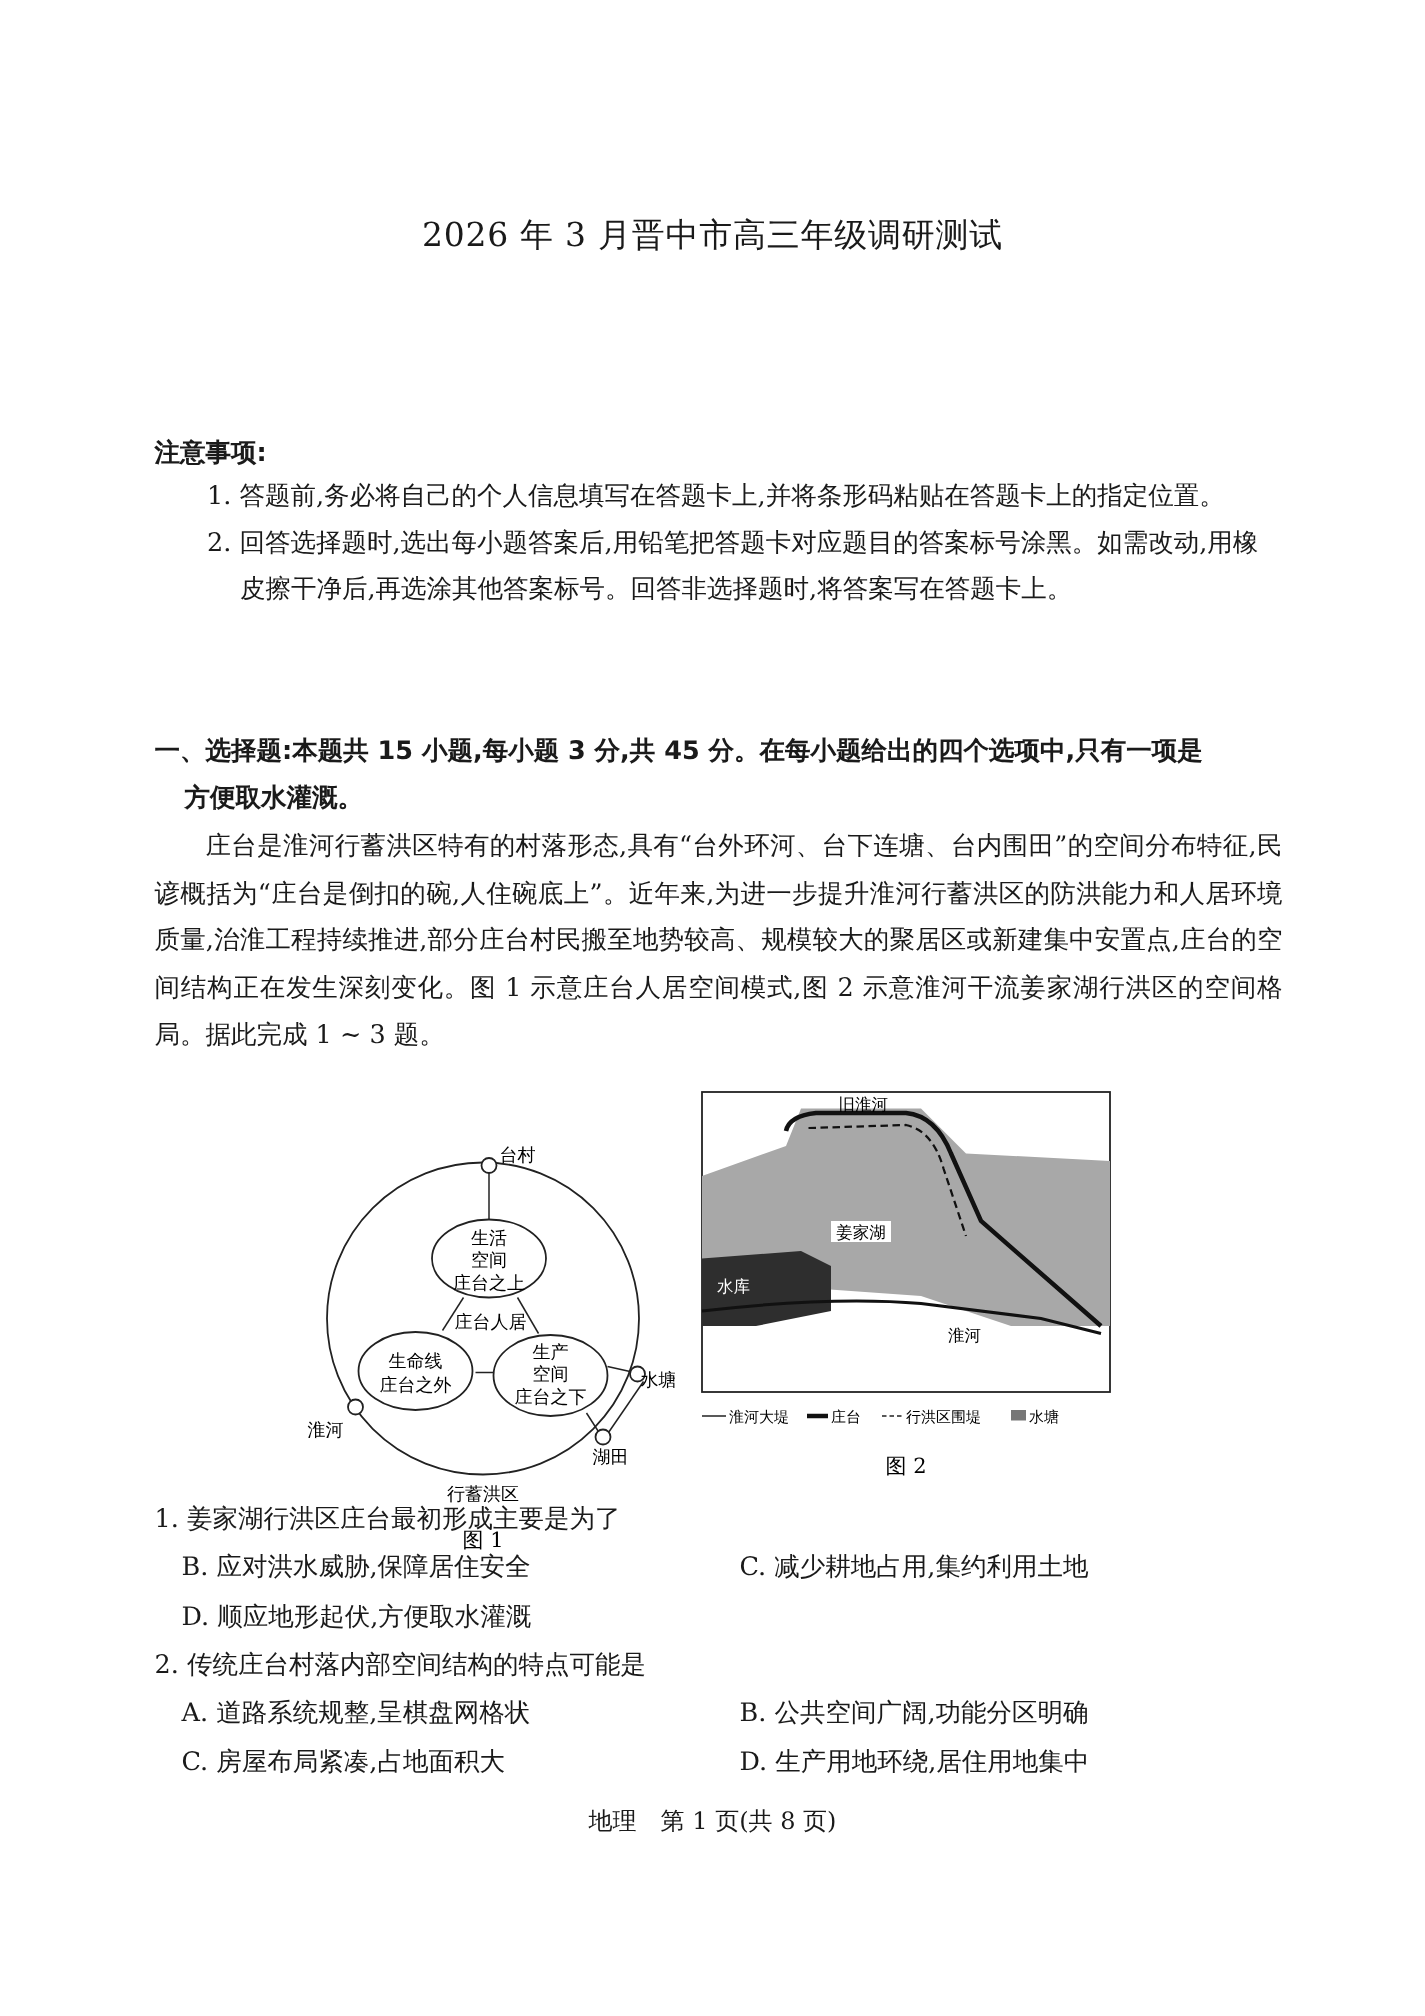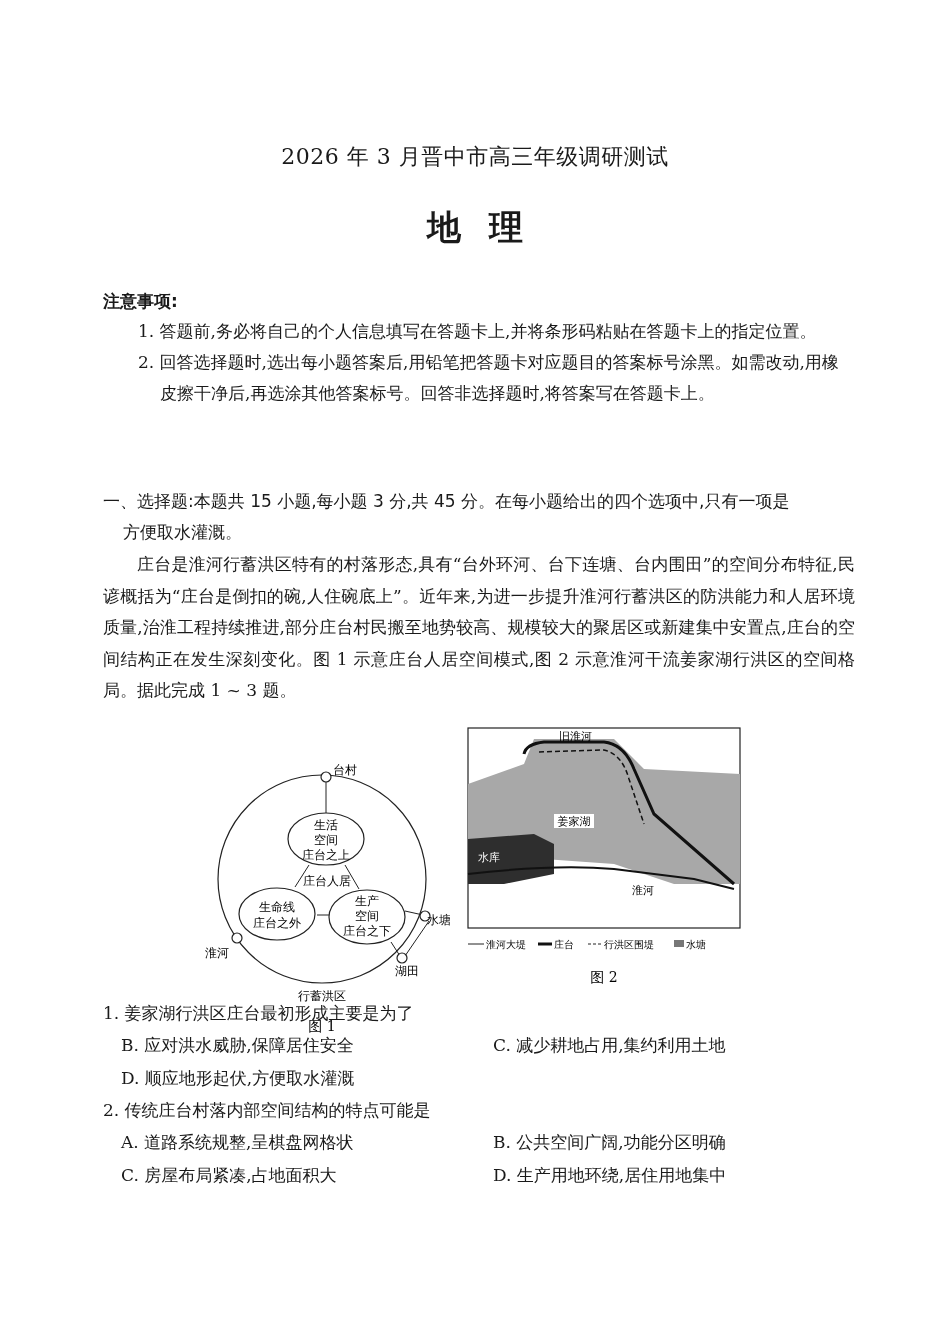--- a/index.html
+++ b/index.html
@@ -6,40 +6,39 @@
   body {
     width:950px; height:1344px; background:#ffffff; position:relative; overflow:hidden;
     font-family:"DejaVu Serif", "Liberation Serif", serif; color:#1a1a1a;
   }
   .page { position:absolute; left:0; top:0; width:950px; height:1004px; }
   .exam-title { position:absolute; top:142px; left:0; width:950px; text-align:center; font-size:22px; letter-spacing:0.5px; }
   .subject { position:absolute; top:205px; left:0; width:950px; text-align:center; font-size:34px; font-weight:bold; font-family:"DejaVu Sans", sans-serif; letter-spacing:28px; padding-left:28px; box-sizing:border-box; }
   .notice-h { position:absolute; top:290px; left:103px; font-size:17px; font-weight:bold; font-family:"DejaVu Sans", sans-serif; }
   .notice-list { position:absolute; top:316px; left:103px; width:750px; font-size:17px; line-height:31px; }
   .notice-item { padding-left:57px; text-indent:-22px; }
-  .section-h { position:absolute; top:486px; left:103px; width:752px; font-size:17px; font-weight:normal; line-height:31px; font-family:"DejaVu Sans", sans-serif; }
+  .section-h { position:absolute; top:486px; left:103px; width:752px; font-size:17px; font-weight:bold; line-height:31px; font-family:"DejaVu Sans", sans-serif; }
   .section-h .cont { padding-left:20px; }
   .passage { position:absolute; top:549px; left:103px; width:752px; font-size:17px; line-height:31.5px; text-align:justify; text-indent:34px; }
   .fig1 { position:absolute; left:195px; top:717px; width:255px; height:278px;margin-top:44px; }
   .fig2 { position:absolute; left:464px; top:724px; width:280px; height:265px; }
   .q-block { position:absolute; left:103px; width:752px; font-size:17px; }
   .q-stem { height:32px; line-height:32px; }
   .q-opts { display:grid; grid-template-columns: 372px 380px; }
   .q-opt { height:33px; line-height:33px; padding-left:18px; }
   .q-opt.right { padding-left:18px; }
   .footer { position:absolute; top:1204px; left:0; width:950px; text-align:center; font-size:16px; }
   svg text { font-family:"DejaVu Serif", serif; }
 </style>
 </head>
 <body>
 
 <div class="page">
 
   <div class="exam-title">2026 年 3 月晋中市高三年级调研测试</div>
-  <div class="subject">地理</div>
 
   <div class="notice-h">注意事项:</div>
   <div class="notice-list">
     <div class="notice-item">1. 答题前,务必将自己的个人信息填写在答题卡上,并将条形码粘贴在答题卡上的指定位置。</div>
     <div class="notice-item">2. 回答选择题时,选出每小题答案后,用铅笔把答题卡对应题目的答案标号涂黑。如需改动,用橡皮擦干净后,再选涂其他答案标号。回答非选择题时,将答案写在答题卡上。</div>
   </div>
 
   <div class="section-h">
     <div>一、选择题:本题共 15 小题,每小题 3 分,共 45 分。在每小题给出的四个选项中,只有一项是</div>
     <div class="cont">方便取水灌溉。</div>
@@ -121,13 +120,14 @@
   <div class="q-block" style="top:1094px;">
     <div class="q-stem">2. 传统庄台村落内部空间结构的特点可能是</div>
     <div class="q-opts">
       <div class="q-opt">A. 道路系统规整,呈棋盘网格状</div>
       <div class="q-opt right">B. 公共空间广阔,功能分区明确</div>
       <div class="q-opt">C. 房屋布局紧凑,占地面积大</div>
       <div class="q-opt right">D. 生产用地环绕,居住用地集中</div>
     </div>
   </div>
 
+  <div class="footer">地理　第 1 页(共 8 页)</div>
 </div>
 
 </body></html>

